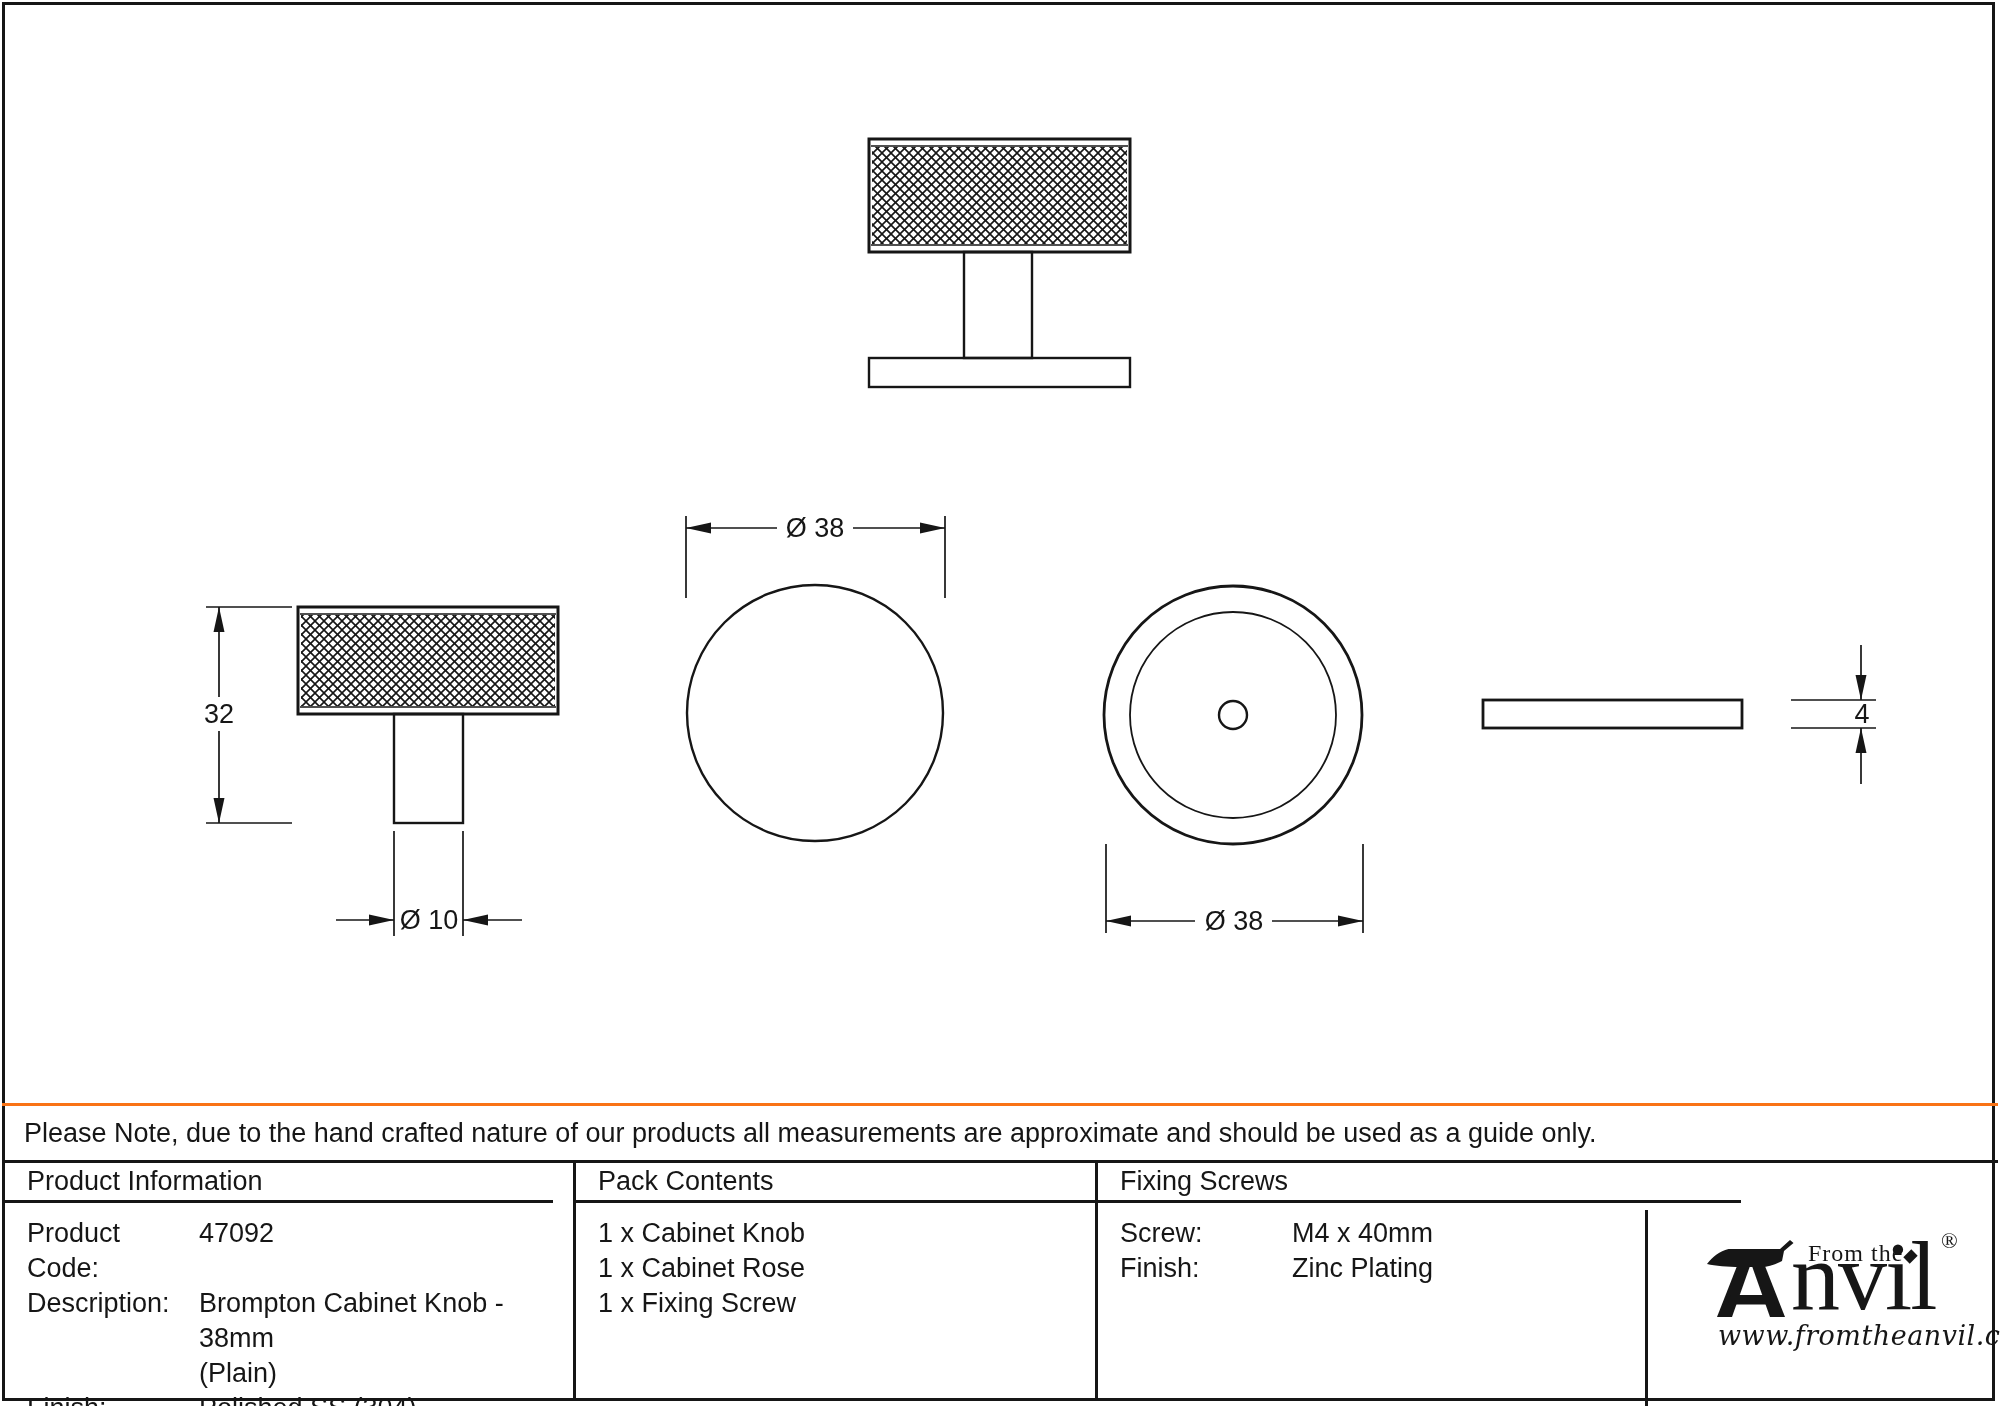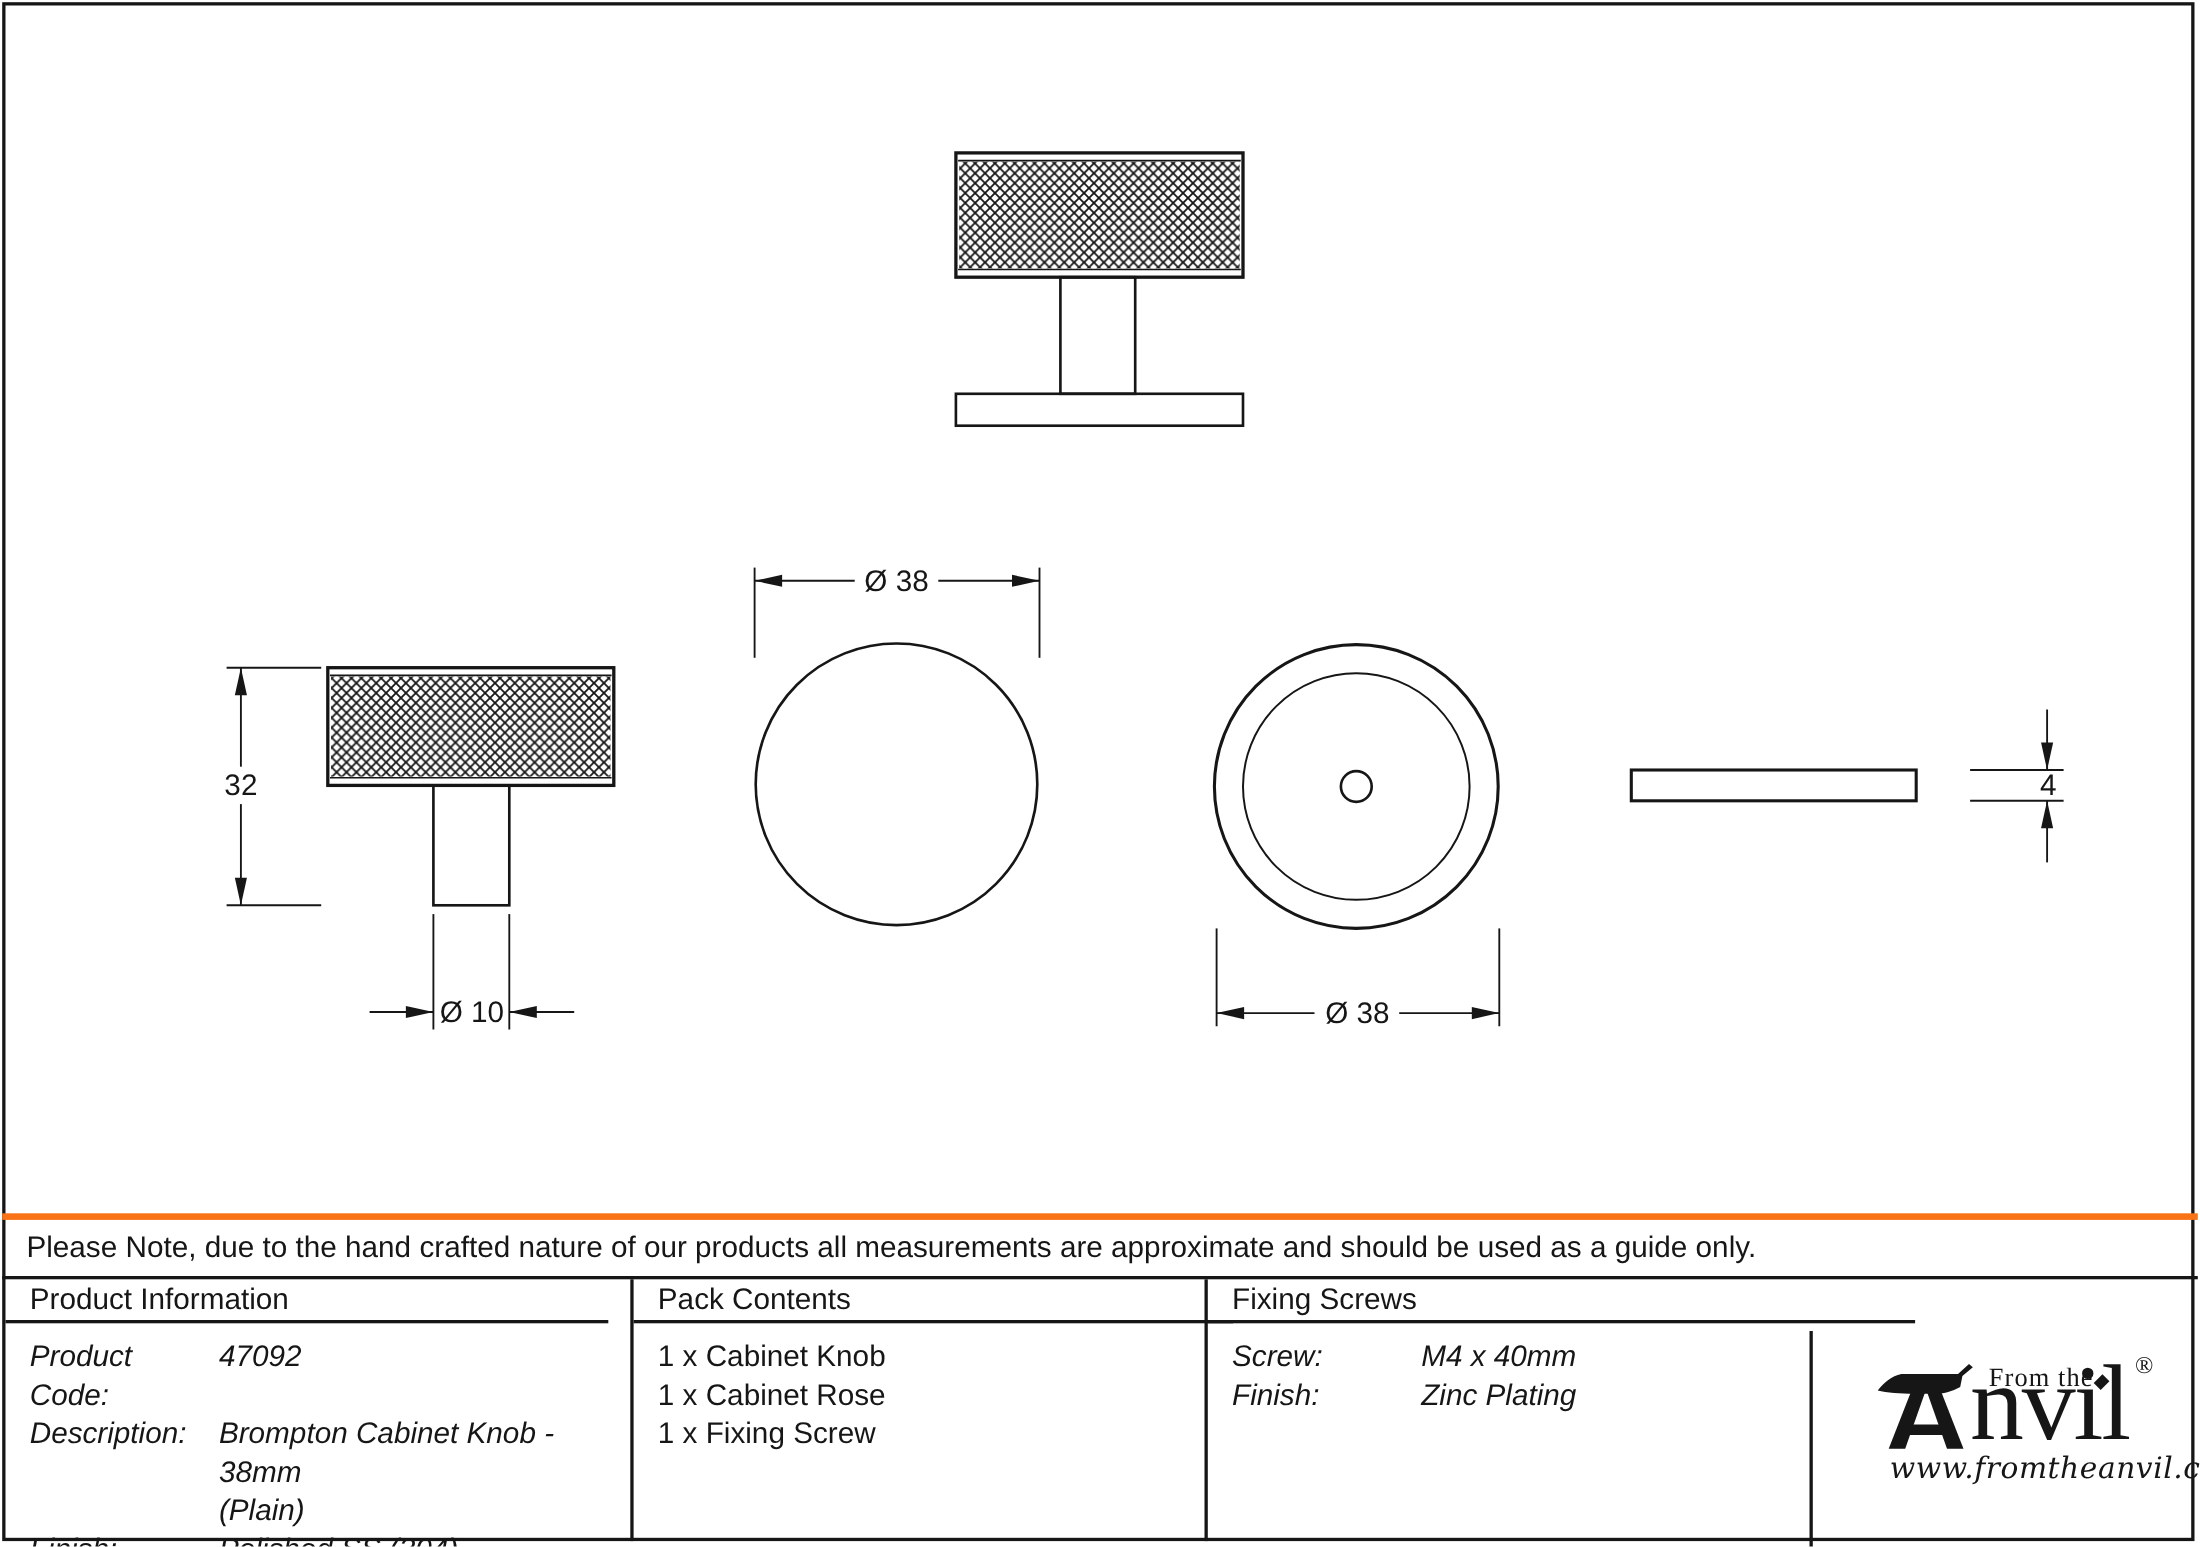--- a/index.html
+++ b/index.html
@@ -3,29 +3,29 @@
 <meta charset="utf-8">
 <style>
   html,body{margin:0;padding:0;background:#fff;}
   body{position:relative;width:2000px;height:1406px;overflow:hidden;
        font-family:"Liberation Sans",sans-serif;color:#161616;}
   .frame{position:absolute;left:2px;top:2px;width:1993px;height:1399px;
          border:3px solid #161616;box-sizing:border-box;}
   .drawing-svg{position:absolute;left:0;top:0;}
   .dim{font:27px "Liberation Sans",sans-serif;fill:#161616;}
   .note-bar{position:absolute;left:2px;top:1103px;width:1996px;height:60px;
-            box-sizing:border-box;border-top:6px solid #f97316;border-bottom:3px solid #161616;
+            box-sizing:border-box;border-top:3px solid #f97316;border-bottom:3px solid #161616;
             display:flex;align-items:center;padding-left:22px;font-size:27px;}
   .tbl{position:absolute;left:2px;top:1163px;width:1996px;height:238px;}
   .col{position:absolute;top:0;height:238px;box-sizing:border-box;}
   .col.b{border-left:3px solid #161616;}
   .col-hdr{height:40px;box-sizing:border-box;border-bottom:3px solid #161616;
            line-height:37px;padding-left:22px;font-size:27px;}
   .col-body{padding:13px 0 0 22px;font-size:27px;line-height:35px;}
-  .kv{display:flex;font-style:italic;}
+  .kv{display:flex;}
   .kv .k{width:172px;flex:0 0 172px;}
   
   .logo-cell{position:relative;}
   .anvil-icon{position:absolute;left:58px;top:28px;}
   .logo-tagline{position:absolute;left:160px;top:30px;font:24px "Liberation Serif",serif;
                 letter-spacing:1px;}
   .logo-name{position:absolute;left:143px;top:17px;font:98px "Liberation Serif",serif;
              line-height:1;letter-spacing:-2px;}
   .logo-diamond{position:absolute;left:258px;top:42px;width:9px;height:9px;background:#161616;
                 transform:rotate(45deg) scaleY(1.25);}

